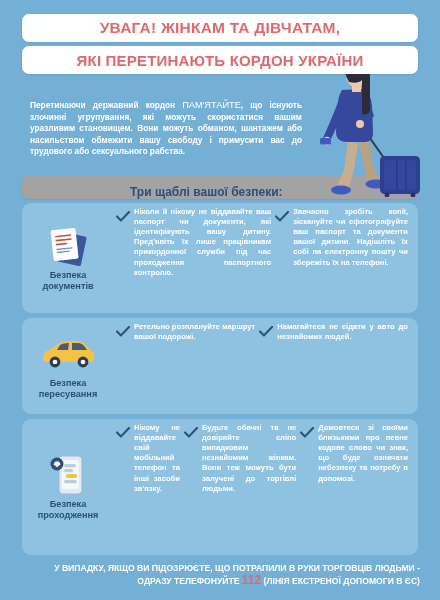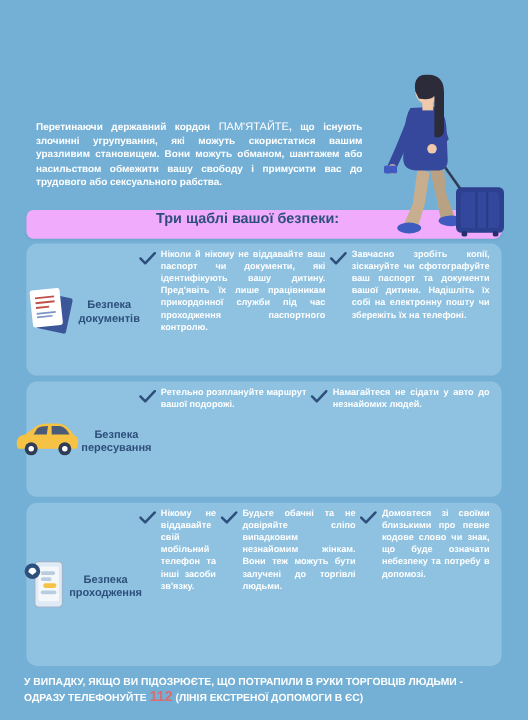--- a/index.html
+++ b/index.html
@@ -33,36 +33,36 @@
   .intro{
     position:absolute;left:30px;top:100px;width:272px;
     color:#ffffff;font-size:8.3px;line-height:11.6px;
     font-weight:bold;text-align:justify;z-index:3;
   }
   .intro b.hl{color:#ffffff;font-weight:normal;font-size:9.2px;}
 
   
   .steps-bar{
     position:absolute;left:22px;top:175px;width:396px;height:24px;
-    background:#f0abfc;border-radius:6px;z-index:1;
-    display:flex;align-items:flex-start;
+    background:#a3a3a3;border-radius:6px;z-index:1;
+    display:flex;align-items:flex-end;
     box-shadow:0 1px 2px rgba(30,60,90,.10);
   }
   .steps-bar .label{
     margin-left:108px;color:#2d4f7c;font-weight:bold;font-size:12px;white-space:nowrap;
   }
 
   
   .panel{
     position:absolute;left:22px;width:396px;
     background:#8fc2e0;border-radius:9px;z-index:3;
   }
   .panel .icon-col{
     position:absolute;left:0;top:0;width:92px;height:100%;
-    display:flex;flex-direction:row;align-items:center;justify-content:center;
+    display:flex;flex-direction:column;align-items:center;justify-content:center;
   }
   .panel .icon-wrap{height:42px;display:flex;align-items:center;justify-content:center;}
   .cat-label{
     color:#2d4f7c;font-weight:bold;font-size:9.2px;line-height:11px;
     text-align:center;margin-top:3px;
   }
   .bullets{
     position:absolute;left:94px;top:0;right:6px;height:100%;
     display:flex;flex-direction:row;justify-content:center;
   }
@@ -74,21 +74,21 @@
   }
 
   
   #panel-docs{top:203px;height:110px;}
   #panel-move{top:318px;height:96px;}
   #panel-comm{top:419px;height:136px;}
 
   
   .footer{
     position:absolute;left:20px;top:562px;width:400px;
-    text-align:left;color:#ffffff;font-weight:bold;
+    text-align:right;color:#ffffff;font-weight:bold;
     font-size:8.6px;line-height:12px;z-index:3;
   }
   .footer .num{color:#e0696e;font-size:12px;font-weight:bold;}
 </style>
 </head>
 <body>
 
 <div class="poster">
 
   <svg class="traveller" viewBox="0 0 148 135">
@@ -116,20 +116,28 @@
     <path d="M54 14 Q52 0 64 0 Q78 0 78 15 L78 48 Q76 54 70 52 L70 18 Q66 22 57 20 Z" fill="#2b2b3a"></path>
 
     <rect x="88" y="94" width="40" height="38" rx="4.5" fill="#2d3f8f"></rect>
     <rect x="92" y="98" width="32" height="30" rx="3" fill="#33479c"></rect>
     <line x1="105" y1="98" x2="105" y2="128" stroke="#2a3a85" stroke-width="1.6"></line>
     <line x1="114" y1="98" x2="114" y2="128" stroke="#2a3a85" stroke-width="1.6"></line>
     <circle cx="95" cy="133" r="2.4" fill="#24306e"></circle>
     <circle cx="121" cy="133" r="2.4" fill="#24306e"></circle>
   </svg>
 
+  <div class="header">
+    <div class="title-bar">
+      <span>УВАГА! ЖІНКАМ ТА ДІВЧАТАМ,</span>
+    </div>
+    <div class="title-bar second">
+      <span>ЯКІ ПЕРЕТИНАЮТЬ КОРДОН УКРАЇНИ</span>
+    </div>
+  </div>
 
   <div class="intro">
     <span>Перетинаючи державний кордон </span><b class="hl">ПАМ'ЯТАЙТЕ</b><span>, що існують злочинні угрупування, які можуть скористатися вашим уразливим становищем. Вони можуть обманом, шантажем або насильством обмежити вашу свободу і примусити вас до трудового або сексуального рабства.</span>
   </div>
 
   <div class="steps-bar">
     <div class="label">Три щаблі вашої безпеки:</div>
   </div>
 
   <div class="panel" id="panel-docs">

